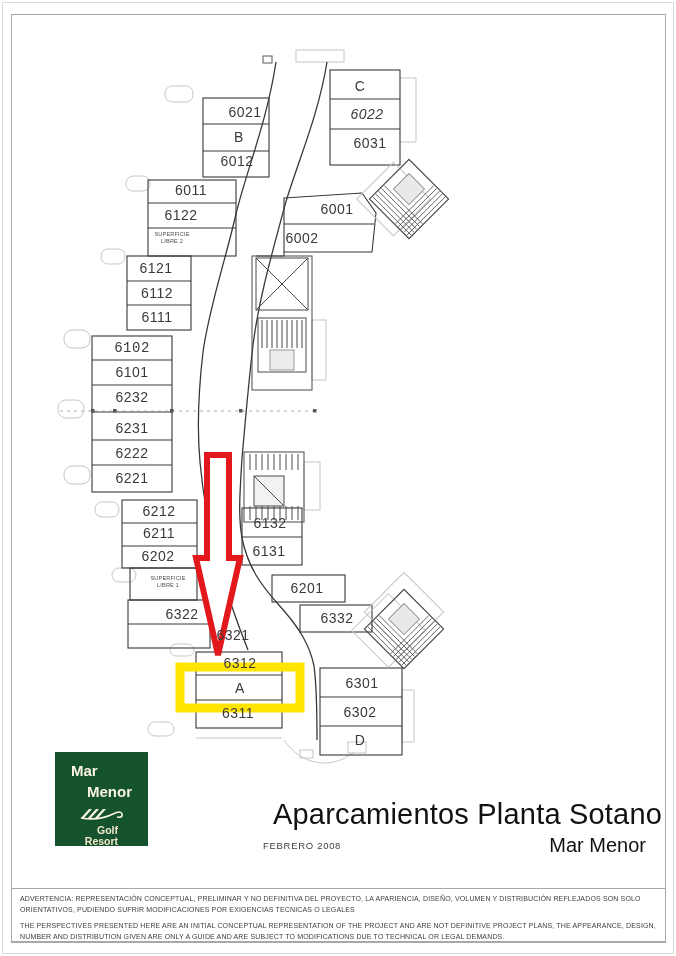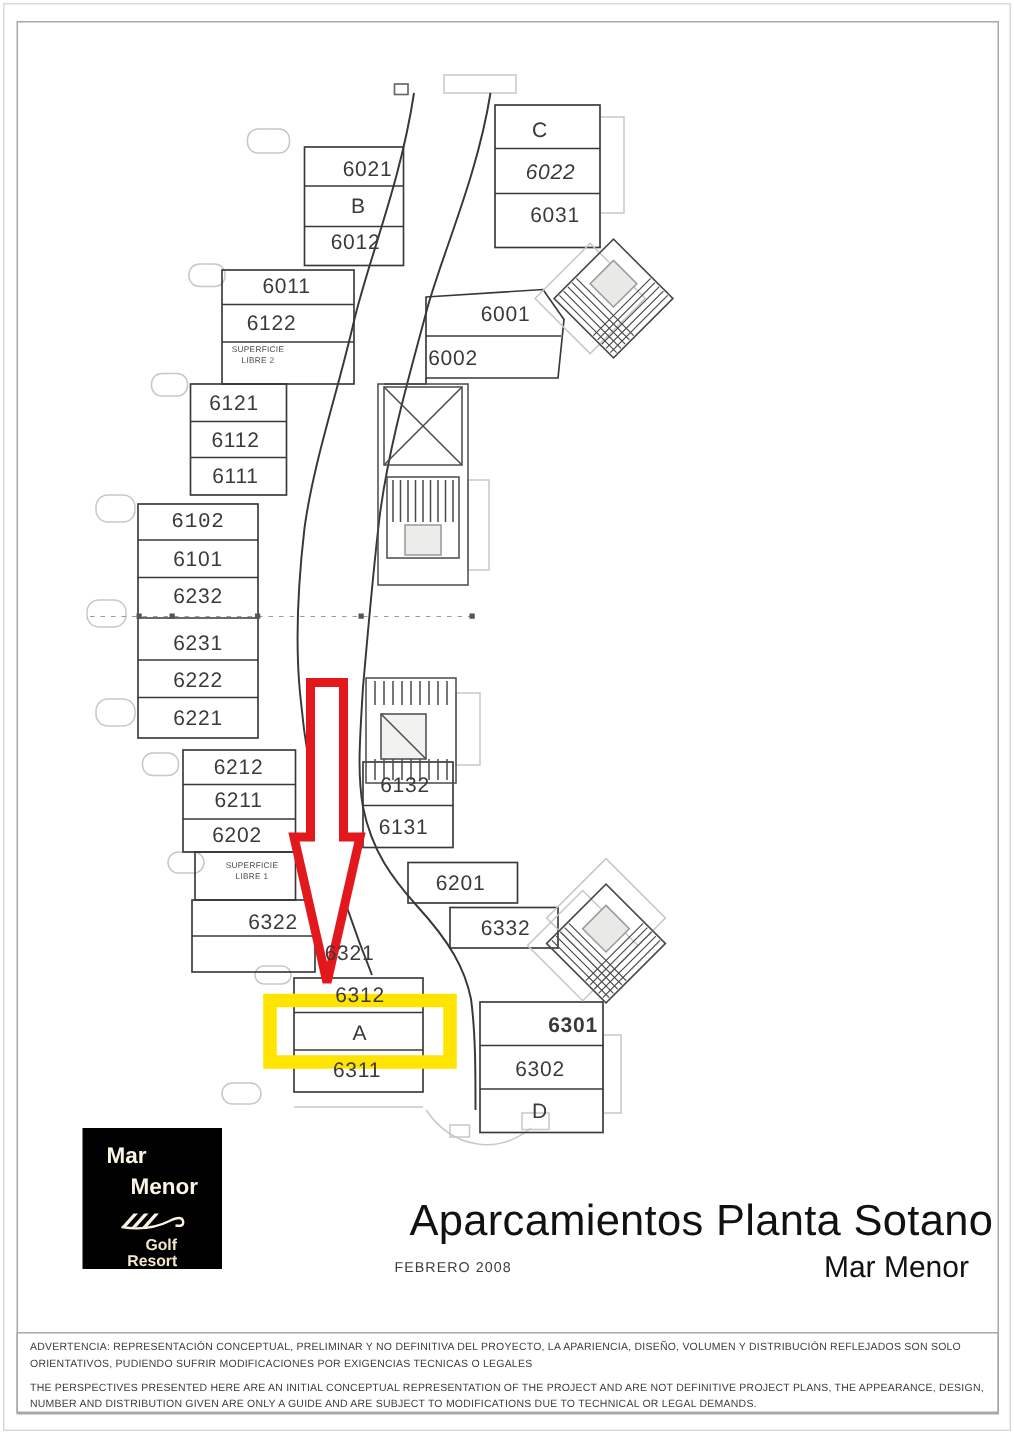--- a/index.html
+++ b/index.html
@@ -199,33 +199,33 @@
       <span class="room-label" style="left: 158px; top: 556px;">6202</span>
       <span class="room-label" style="left: 270px; top: 523px;">6132</span>
       <span class="room-label" style="left: 269px; top: 551px;">6131</span>
       <span class="room-label" style="left: 307px; top: 588px;">6201</span>
       <span class="room-label" style="left: 182px; top: 614px;">6322</span>
       <span class="room-label" style="left: 185px; top: 635px; margin-left: 48px;">6321</span>
       <span class="room-label" style="left: 337px; top: 618px;">6332</span>
       <span class="room-label" style="left: 240px; top: 663px;">6312</span>
       <span class="room-label" style="left: 240px; top: 688px;">A</span>
       <span class="room-label" style="left: 238px; top: 713px;">6311</span>
-      <span class="room-label" style="left: 382px; top: 683px; font-weight: bold;">6301</span>
+      <span class="room-label" style="left: 362px; top: 683px;">6301</span>
       <span class="room-label" style="left: 360px; top: 712px;">6302</span>
       <span class="room-label" style="left: 360px; top: 740px;">D</span>
       <span class="free-label" style="left: 172px; top: 238px;">SUPERFICIE
 LIBRE 2</span>
       <span class="free-label" style="left: 168px; top: 582px;">SUPERFICIE
 LIBRE 1</span>
     </div>
 
   <div class="plan-heading">
   </div>
 
-  <div class="logo" style="background-color: #000000;">
+  <div class="logo" style="background-color: #14532d;">
     <div class="logo-mar">Mar</div>
     <div class="logo-menor">Menor</div>
     <svg class="logo-wave" width="46" height="16" viewBox="0 0 46 16">
       <g fill="#fbf4e2">
         <path d="M2,13 L10,4 L13,4 L5,13 Z"></path>
         <path d="M9,13 L17,4 L20,4 L12,13 Z"></path>
         <path d="M16,13 L24,4 L27,4 L19,13 Z"></path>
       </g>
       <path d="M2,13 Q20,16 34,9 Q42,5 43,9 Q44,13 38,12" fill="none" stroke="#fbf4e2" stroke-width="1.6"></path>
     </svg>

